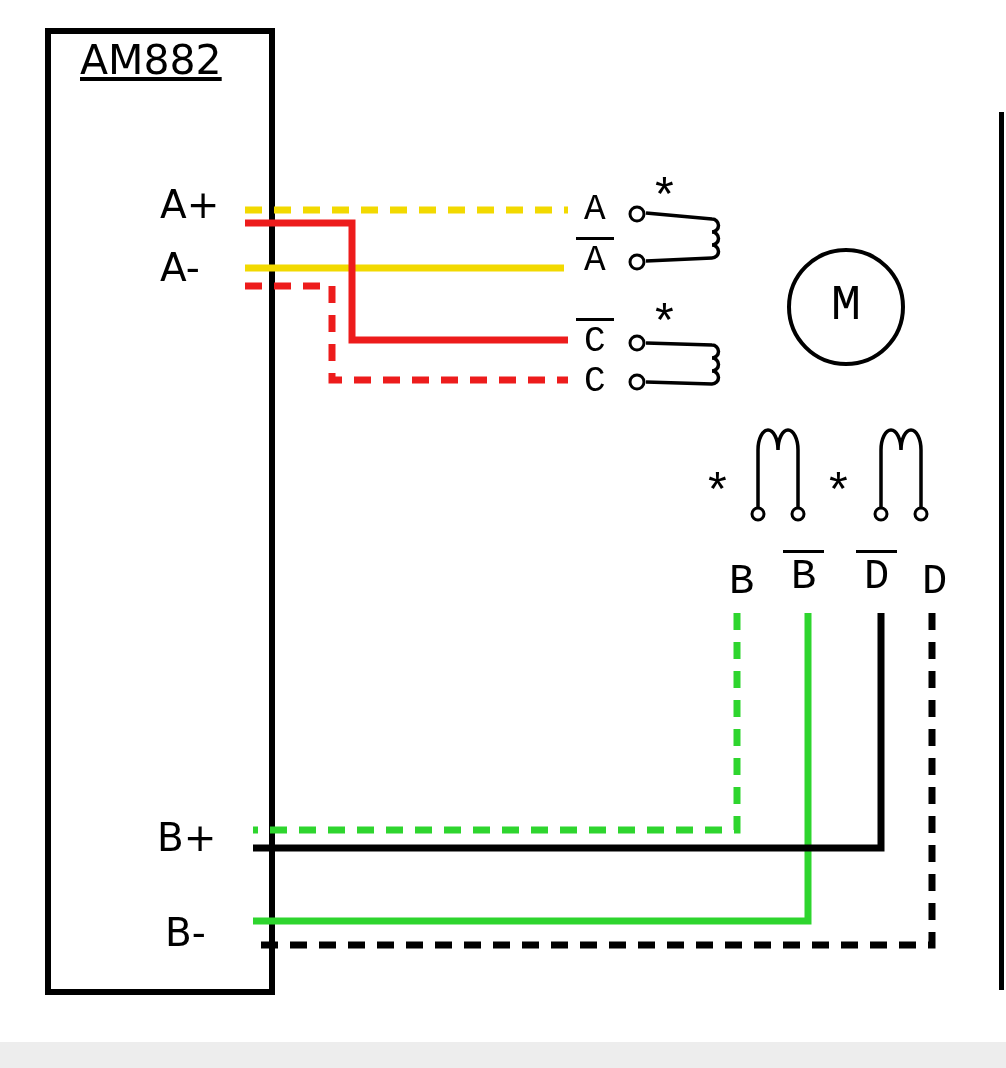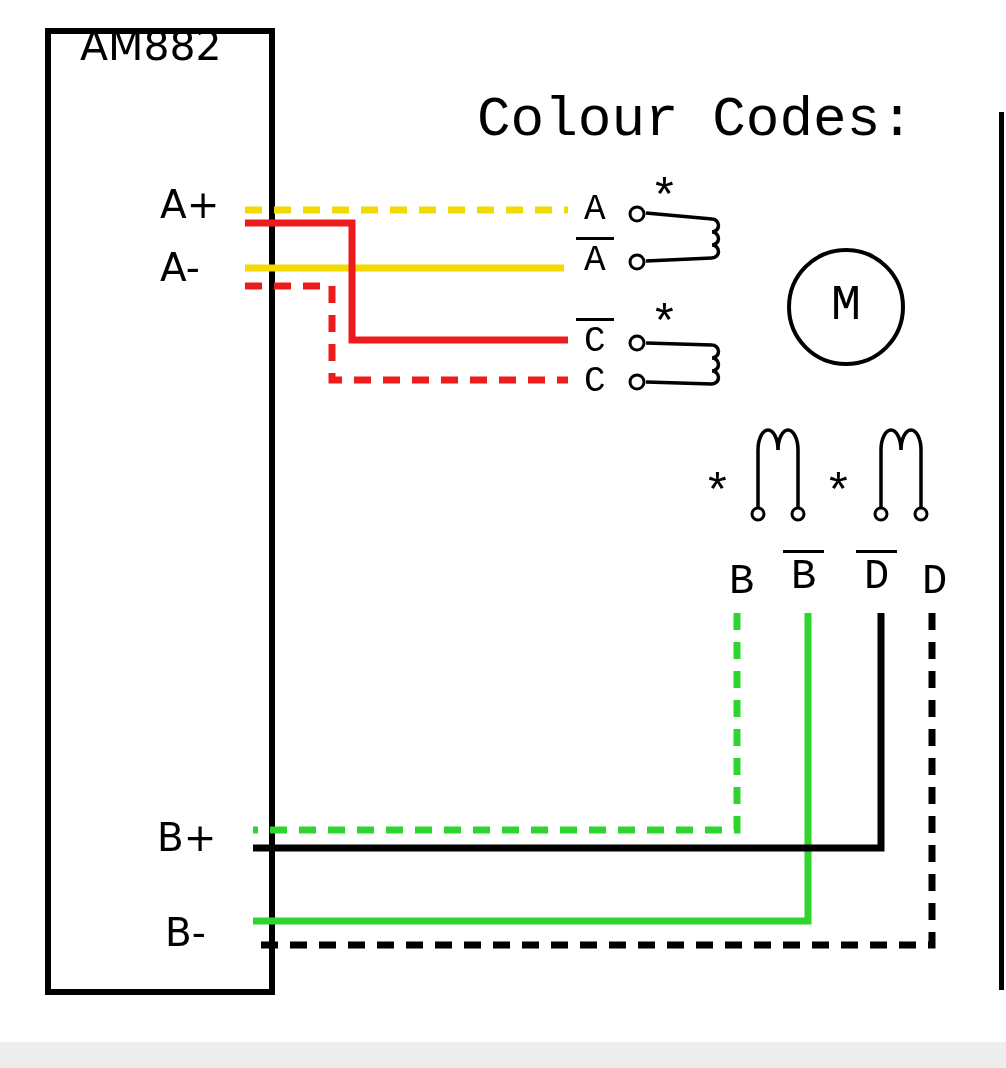--- a/index.html
+++ b/index.html
@@ -57,28 +57,27 @@
     <circle class="term" cx="637" cy="343" r="7"></circle>
     <circle class="term" cx="637" cy="382" r="7"></circle>
     <circle class="term" cx="758" cy="514" r="6"></circle>
     <circle class="term" cx="798" cy="514" r="6"></circle>
     <circle class="term" cx="881" cy="514" r="6"></circle>
     <circle class="term" cx="921" cy="514" r="6"></circle>
 
     <circle class="motor-circle" cx="846" cy="307" r="57"></circle>
   </svg>
 
-  <div class="lbl sans" style="left:80px;top:26px;font-size:41px;">AM882</div>
+  <div class="lbl sans" style="left:80px;top:40px;font-size:41px;text-decoration:underline;">AM882</div>
 
   <div class="lbl sans" style="left:160px;top:185px;font-size:39px;">A+</div>
   <div class="lbl sans" style="left:160px;top:248px;font-size:39px;">A-</div>
   <div class="lbl sans" style="left:157px;top:818px;font-size:39px;">B+</div>
   <div class="lbl sans" style="left:165px;top:913px;font-size:39px;">B-</div>
 
-  <div class="lbl mono" style="left:477px;top:92px;font-size:56px;">Colour Codes:</div>
 
   <div class="lbl mono" style="left:584px;top:192px;font-size:36px;">A</div>
   <div class="lbl mono" style="left:584px;top:237px;font-size:36px;">
     <span class="bar">A</span>
   </div>
   <div class="lbl mono" style="left:584px;top:318px;font-size:36px;">
     <span class="bar">C</span>
   </div>
   <div class="lbl mono" style="left:584px;top:364px;font-size:36px;">C</div>
 

